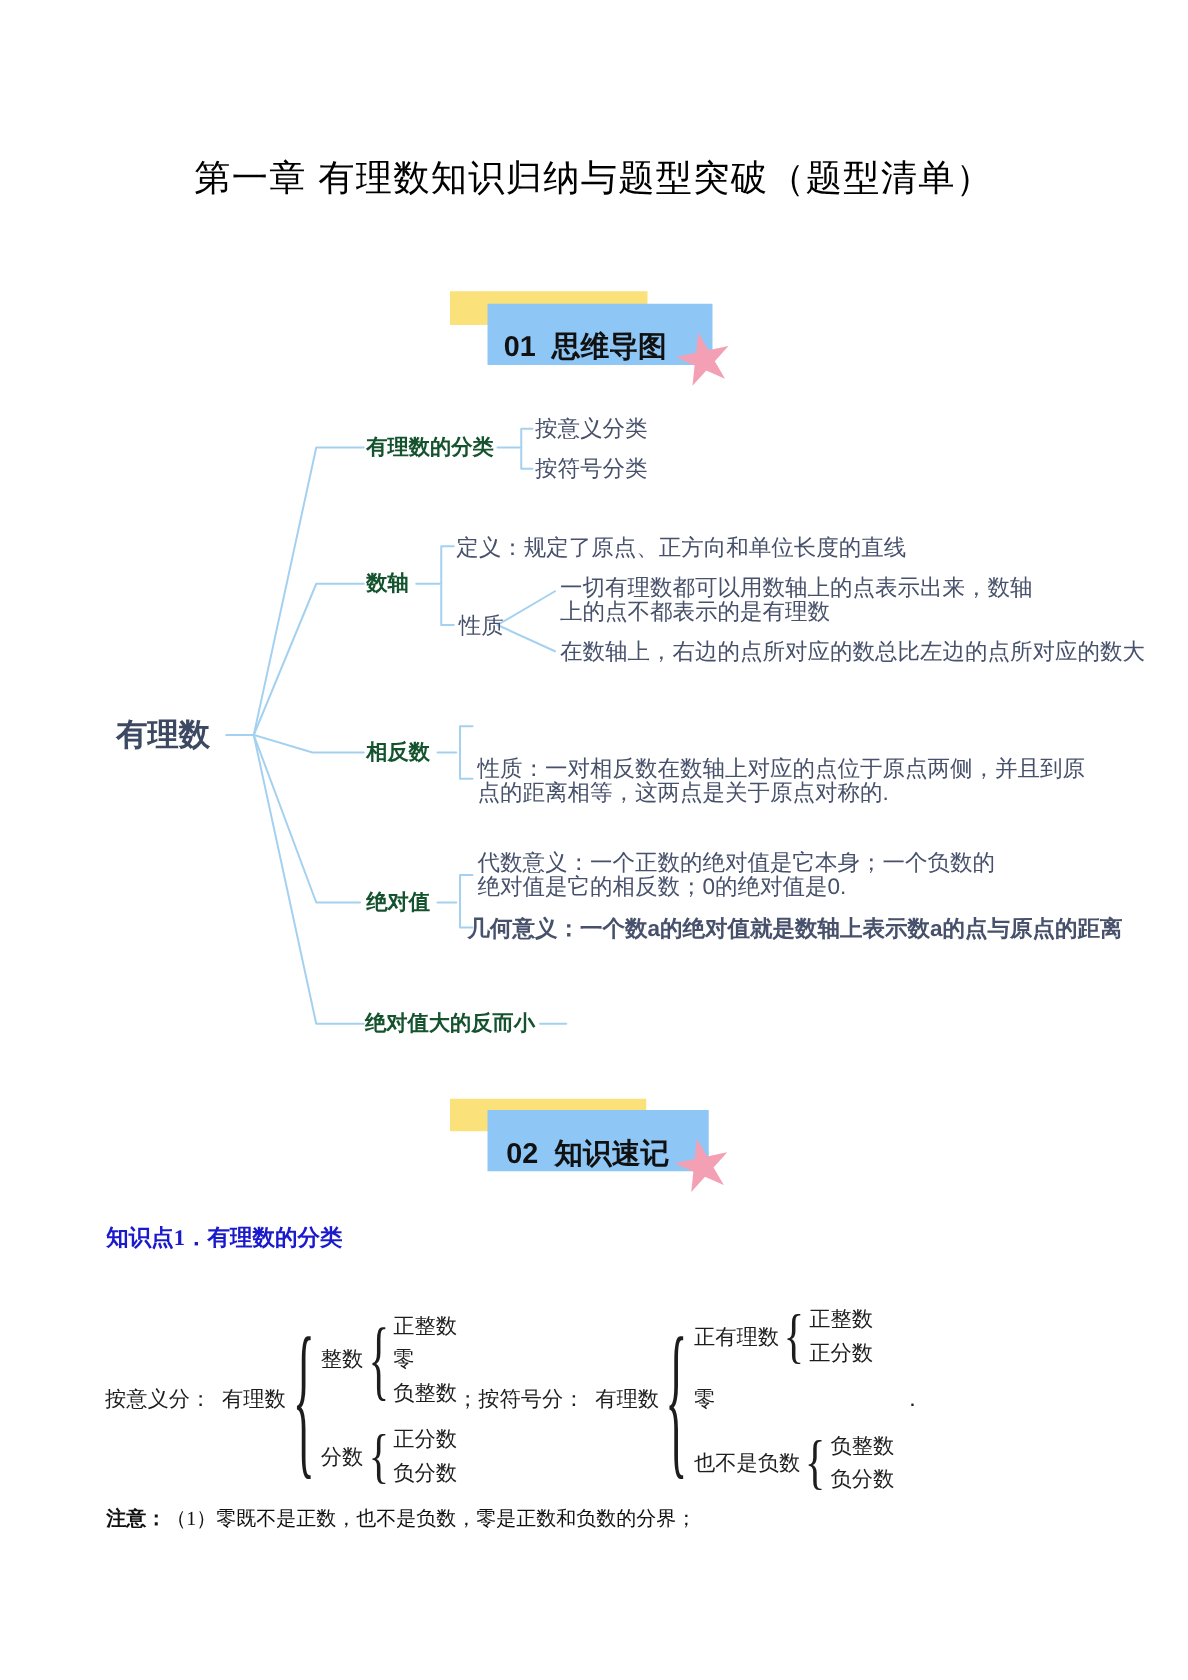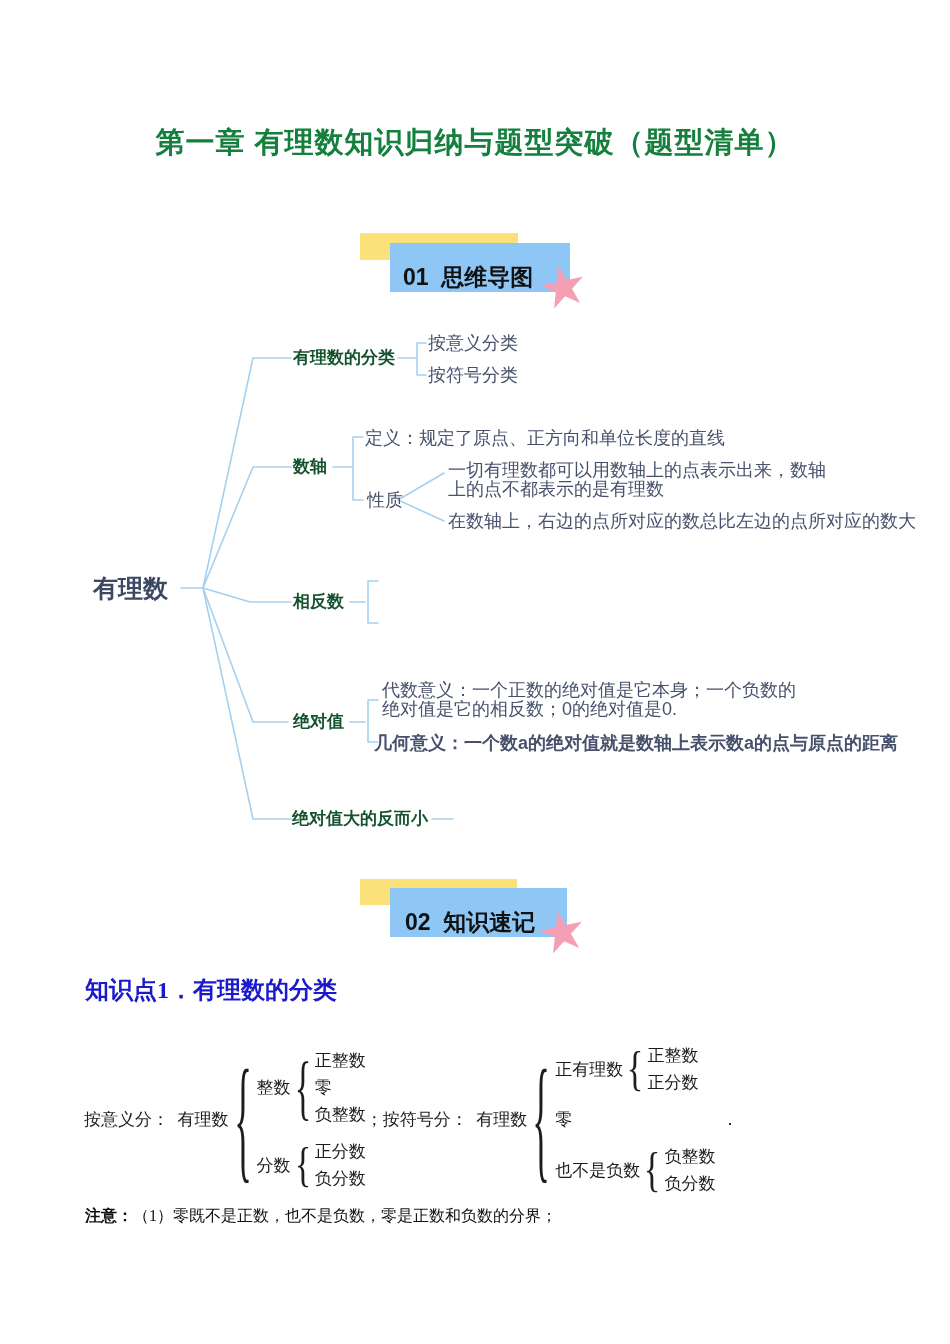--- a/index.html
+++ b/index.html
@@ -1,40 +1,40 @@
 <!DOCTYPE html>
 <html><head>
 <meta charset="utf-8">
 <style>
   html,body{margin:0;padding:0;background:#ffffff;}
   .page{position:relative;width:950px;height:1344px;background:#ffffff;overflow:hidden;
         font-family:"Liberation Sans",sans-serif;}
   .abs{position:absolute;}
 
   
-  .doc-title{left:0;top:123px;width:100%;text-align:center;font-size:29px;font-weight:bold;
-             color:#15803d;letter-spacing:1px;white-space:pre;}
+  .doc-title{left:0;top:123px;width:100%;text-align:center;font-size:29px;font-weight:normal;
+             color:#000000;letter-spacing:1px;white-space:pre;}
 
   
   .banner-yellow{background:#FBE17A;}
   .banner-blue{background:#8EC7F6;}
   .banner-label{font-size:23px;font-weight:bold;color:#111;white-space:pre;line-height:1;}
   .banner-star{color:#F4A0B4;font-size:56px;line-height:1;transform:rotate(-12deg);}
 
   
   .mm-root{font-size:25px;font-weight:bold;color:#3D4963;white-space:nowrap;line-height:30px;}
   .mm-label{font-size:17px;font-weight:bold;color:#14532d;white-space:nowrap;line-height:20px;}
   .mm-body{font-size:18px;color:#47516B;line-height:19px;}
   .mm-body.nowrap{white-space:nowrap;}
   svg.connectors{position:absolute;left:0;top:0;pointer-events:none;}
   svg.connectors polyline{fill:none;stroke:#A5D1F0;stroke-width:1.6;
                           stroke-linecap:round;stroke-linejoin:round;}
 
   
-  .k-heading{font-family:"Liberation Serif",serif;font-size:24px;font-weight:bold;
+  .k-heading{font-family:"Liberation Serif",serif;font-size:18px;font-weight:bold;
              color:#1A1ACC;white-space:nowrap;line-height:22px;}
   .math{left:84px;top:1042px;font-family:"Liberation Serif",serif;font-size:17px;color:#1d1d1d;
         display:flex;align-items:center;}
   .math .row{display:flex;align-items:center;}
   .math .col{display:flex;flex-direction:column;justify-content:center;}
   .math .cell{line-height:27px;white-space:pre;}
   .math .gap-top{margin-top:10px;}
   .brace{font-family:"Liberation Serif",serif;line-height:1;display:inline-block;
          font-size:46px;color:#1d1d1d;}
   .brace.b3{transform:scale(0.75,1.55);margin:0 1px;}
@@ -86,20 +86,21 @@
   <div class="abs mm-body nowrap" style="left:428px;top:334px;">按意义分类</div>
   <div class="abs mm-body nowrap" style="left:428px;top:366px;">按符号分类</div>
 
   <div class="abs mm-label" style="left:293px;top:457px;">数轴</div>
   <div class="abs mm-body nowrap" style="left:365px;top:429px;">定义：规定了原点、正方向和单位长度的直线</div>
   <div class="abs mm-body nowrap" style="left:367px;top:491px;">性质</div>
   <div class="abs mm-body" style="left:448px;top:461px;width:392px;">一切有理数都可以用数轴上的点表示出来，数轴上的点不都表示的是有理数</div>
   <div class="abs mm-body nowrap" style="left:448px;top:512px;">在数轴上，右边的点所对应的数总比左边的点所对应的数大</div>
 
   <div class="abs mm-label" style="left:293px;top:592px;">相反数</div>
+  <div class="abs mm-body" style="left:382px;top:606px;width:498px;">性质：一对相反数在数轴上对应的点位于原点两侧，并且到原点的距离相等，这两点是关于原点对称的.</div>
 
   <div class="abs mm-label" style="left:293px;top:712px;">绝对值</div>
   <div class="abs mm-body" style="left:382px;top:681px;width:416px;">代数意义：一个正数的绝对值是它本身；一个负数的绝对值是它的相反数；0的绝对值是0.</div>
   <div class="abs mm-body nowrap" style="left:374px;top:734px;font-weight:bold;">几何意义：一个数a的绝对值就是数轴上表示数a的点与原点的距离</div>
 
   <div class="abs mm-label" style="left:292px;top:809px;">绝对值大的反而小</div>
 
   <div class="abs banner-yellow" style="left:360px;top:879px;width:157px;height:26px;"></div>
   <div class="abs banner-blue" style="left:390px;top:888px;width:177px;height:49px;"></div>
   <div class="abs banner-label" style="left:405px;top:911px;">02  知识速记</div>

